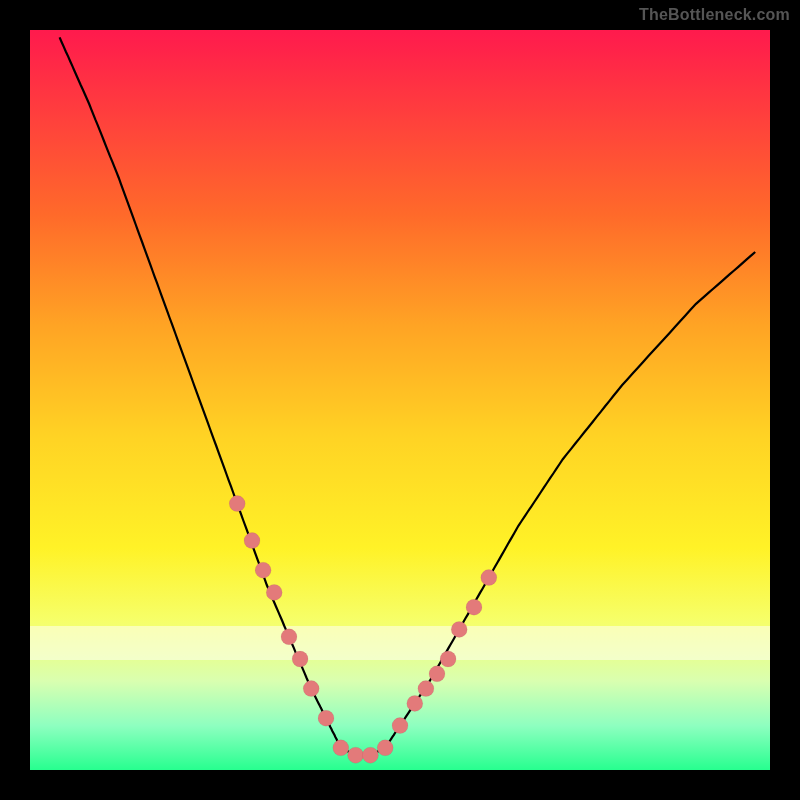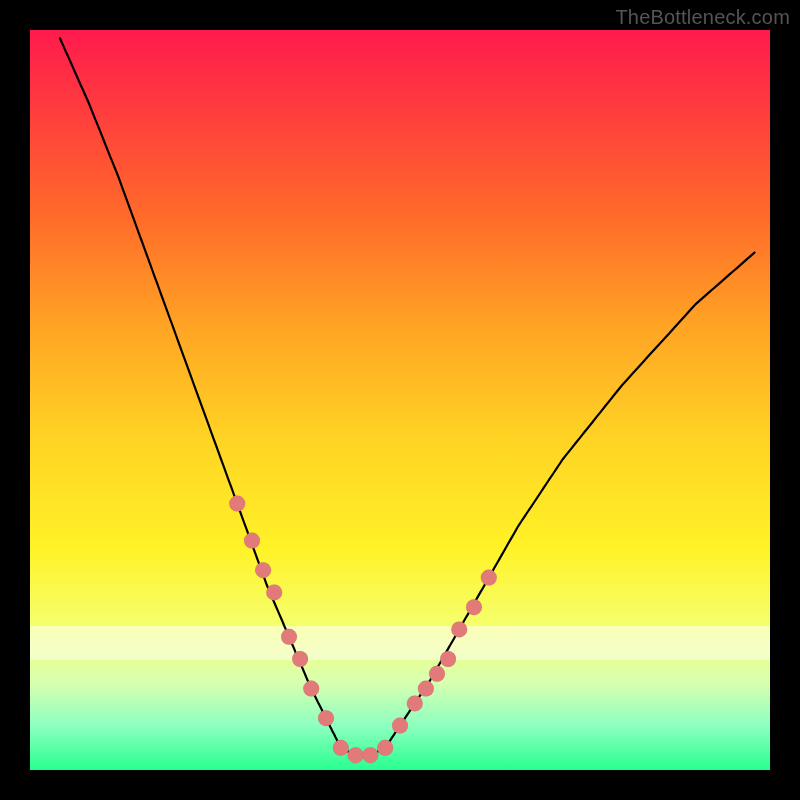--- a/index.html
+++ b/index.html
@@ -15,22 +15,22 @@
     position: relative;
     width: 800px;
     height: 800px;
     background: #000;
   }
   .watermark {
     position: absolute;
     top: 6px;
     right: 10px;
     color: #555;
-    font-size: 20px;
-    font-weight: 400;
+    font-size: 16px;
+    font-weight: 700;
     letter-spacing: 0.2px;
     z-index: 5;
     user-select: none;
   }
   .plot-area {
     position: absolute;
     left: 30px;
     top: 30px;
     width: 740px;
     height: 740px;

